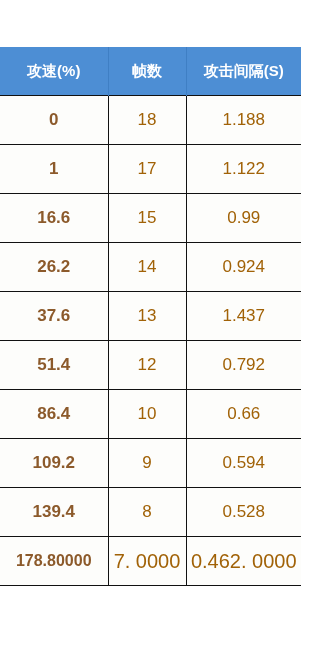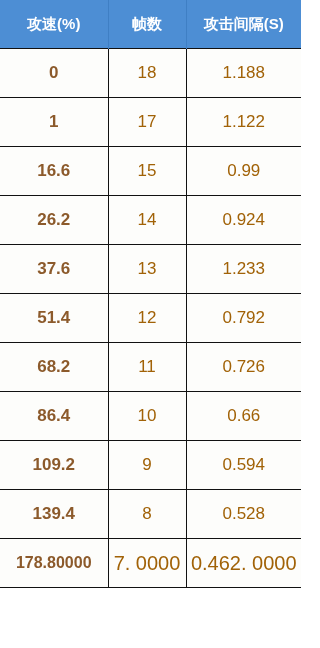--- a/index.html
+++ b/index.html
@@ -11,20 +11,21 @@
     width: 301px;
     height: 648px;
     overflow: hidden;
     font-family: "Liberation Sans", "DejaVu Sans", sans-serif;
   }
   .attack-speed-table {
     width: 301px;
     border-collapse: collapse;
     table-layout: fixed;
     background: #fdfdfb;
+    margin-top: 47px;
   }
   .attack-speed-table col.col-speed  { width: 108px; }
   .attack-speed-table col.col-frames { width:  78px; }
   .attack-speed-table col.col-interval { width: 115px; }
 
   thead th {
     background: #4d8ed4;
     color: #ffffff;
     font-weight: bold;
     font-size: 15px;
@@ -97,31 +98,26 @@
       <td>0.99</td>
     </tr>
     <tr>
       <td class="speed-cell">26.2</td>
       <td>14</td>
       <td>0.924</td>
     </tr>
     <tr>
       <td class="speed-cell">37.6</td>
       <td>13</td>
-      <td>1.233</td>
+      <td>1.437</td>
     </tr>
     <tr>
       <td class="speed-cell">51.4</td>
       <td>12</td>
       <td>0.792</td>
-    </tr>
-    <tr>
-      <td class="speed-cell">68.2</td>
-      <td>11</td>
-      <td>0.726</td>
     </tr>
     <tr>
       <td class="speed-cell">86.4</td>
       <td>10</td>
       <td>0.66</td>
     </tr>
     <tr>
       <td class="speed-cell">109.2</td>
       <td>9</td>
       <td>0.594</td>

